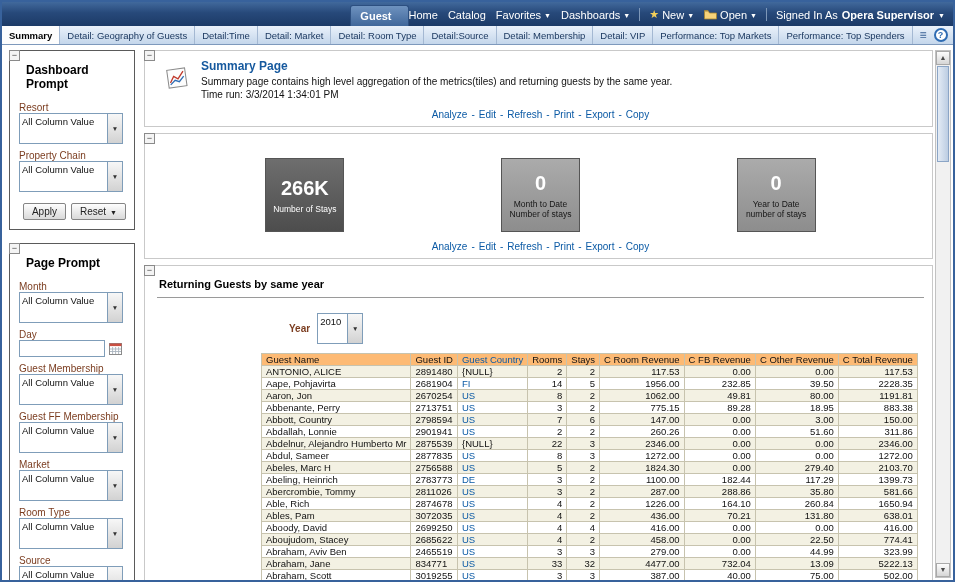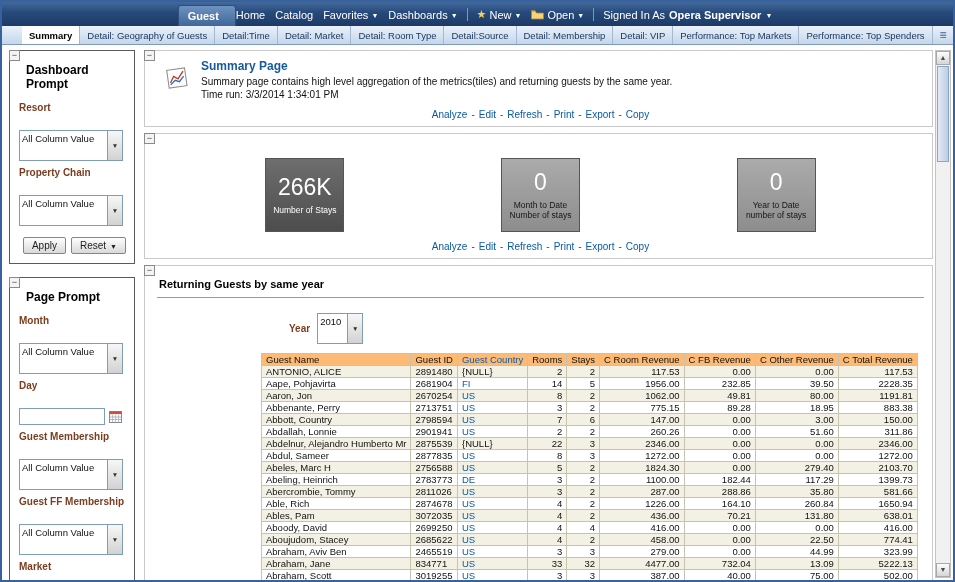--- a/index.html
+++ b/index.html
@@ -1,53 +1,53 @@
 <!DOCTYPE html>
 <html><head>
 <meta charset="utf-8">
 <style>
   * { box-sizing:border-box; margin:0; padding:0; }
   html,body { width:955px; height:582px; overflow:hidden; }
   body { font-family:"Liberation Sans",sans-serif; background:#e8e8e8; }
   .window { width:955px; height:582px; border:2px solid #38629c; background:#fff; display:flex; flex-direction:column; overflow:hidden; }
 
   
-  .topbar { flex:0 0 24px; background:linear-gradient(#41699c 0%, #27497a 45%, #1c3a66 100%); display:flex; justify-content:center; align-items:flex-end; padding:0 8px 0 3px; }
+  .topbar { flex:0 0 24px; background:linear-gradient(#41699c 0%, #27497a 45%, #1c3a66 100%); display:flex; justify-content:flex-end; align-items:flex-end; padding:0 8px 0 3px; }
   .brand-tab { background:linear-gradient(#6e92bf,#40679a); color:#fff; font-size:11px; font-weight:bold; padding:4px 16px 4px 9px; border-radius:3px 3px 0 0; border:1px solid #2c4f80; border-bottom:none; cursor:pointer; }
   .topbar-right { display:flex; align-items:center; gap:9px; padding-bottom:5px; font-size:11px; color:#fff; }
   #menu-links, #menu-actions { display:inline-flex; gap:10px; align-items:center; }
   .top-link { color:#fff; text-decoration:none; display:inline-flex; align-items:center; gap:3px; white-space:nowrap; cursor:pointer; }
   .caret { font-size:7px; line-height:1; position:relative; top:1px; }
   .vsep { width:1px; height:13px; background:#7d97b8; }
   .star-icon { color:#f3cf5a; font-size:11px; line-height:1; }
   .icon-holder { display:inline-flex; align-items:center; }
   .signed-in { display:inline-flex; gap:4px; align-items:center; white-space:nowrap; }
   .signed-in b { font-weight:bold; cursor:pointer; }
 
   
   .tabstrip { flex:0 0 19px; background:linear-gradient(#eaf1fa,#c4d6eb); border-bottom:1px solid #7e99bc; display:flex; align-items:stretch; font-size:9.5px; color:#17345c; overflow:hidden; }
-  .tabs-holder { display:flex; align-items:stretch;padding-left:20px; }
+  .tabs-holder { display:flex; align-items:stretch; }
   .tab { padding:0 7px; display:flex; align-items:center; border-right:1px solid #a4b8d2; cursor:pointer; white-space:nowrap; flex:0 0 auto; }
   .tab.active { background:#fdfdfd; font-weight:bold; color:#000; }
   .tabstrip-icons { margin-left:auto; display:flex; align-items:center; gap:7px; padding:0 7px; flex:0 0 auto; }
   .page-options-icon { font-size:12px; color:#3a6296; cursor:pointer; }
   .help-icon { width:14px; height:14px; border-radius:50%; border:2px solid #2f6cb3; color:#2f6cb3; font-size:9px; font-weight:bold; display:flex; align-items:center; justify-content:center; cursor:pointer; background:#fff; }
 
   
   .content { flex:1 1 auto; display:flex; padding:5px 20px 0 7px; position:relative; overflow:hidden; background:#fff; }
   .sidebar { flex:0 0 126px; }
   .main { flex:1 1 auto; padding-left:9px; min-width:0; }
 
   .collapse-icon { position:absolute; top:-1px; left:-1px; width:11px; height:11px; border:1px solid #8a8a8a; background:#f4f4f4; color:#444; font-size:9px; line-height:9px; text-align:center; cursor:pointer; z-index:2; }
 
   
   .prompt-box { position:relative; border:1px solid #5a5a5a; margin-bottom:13px; padding:8px 6px 9px 9px; background:#fff; }
   .prompt-title { font-size:12px; font-weight:bold; margin:4px 0 11px 7px; }
   .field { margin-bottom:6px; }
-  .field-label { font-size:10px; font-weight:bold; color:#7b3d20; margin-bottom:17px; }
+  .field-label { font-size:10px; font-weight:normal; color:#7b3d20; margin-bottom:0; }
   .select { width:104px; height:31px; border:1px solid #7f9db9; background:#fff; display:flex; align-items:stretch; font-size:9.5px; cursor:pointer; }
   .sel-text { flex:1 1 auto; padding:2px 2px 0 2px; white-space:nowrap; overflow:hidden; color:#111; }
   .sel-btn { flex:0 0 15px; border-left:1px solid #7f9db9; background:linear-gradient(#f7f7f7,#d2d2d2); display:flex; align-items:center; justify-content:center; font-size:6.5px; color:#333; cursor:pointer; }
   .field-row { display:flex; align-items:center; gap:4px; }
   .text-input { width:86px; height:17px; border:1px solid #7f9db9; font-size:10px; padding:0 3px; font-family:"Liberation Sans",sans-serif; }
   .cal-icon { cursor:pointer; display:inline-flex; }
   .btn-row { display:flex; justify-content:flex-end; gap:5px; margin-top:11px; padding-right:2px; }
   .btn { font-family:"Liberation Sans",sans-serif; font-size:10px; color:#222; border:1px solid #858585; border-radius:2px; background:linear-gradient(#fefefe,#d9d9d9); padding:2px 8px; cursor:pointer; display:inline-flex; align-items:center; gap:4px; }
 
   
@@ -59,21 +59,21 @@
   .summary-head { display:flex; align-items:flex-start; gap:10px; margin-left:6px; }
   .report-icon { margin-top:8px; display:inline-flex; }
   .summary-title { color:#16599e; font-size:12px; font-weight:bold; margin-bottom:3px; }
   .summary-desc { font-size:10px; color:#111; margin-bottom:2px; }
   .summary-time { font-size:10px; color:#111; }
 
   .tiles-row { display:flex; justify-content:space-around; margin:16px 30px 2px 30px; }
   .tile { width:79px; height:74px; border:1px solid #555; display:flex; flex-direction:column; align-items:center; justify-content:center; padding:2px; }
   .tile.dark { background:linear-gradient(#6e6e6e,#4d4d4d); }
   .tile.light { background:linear-gradient(#ababab,#8d8d8d); }
-  .tile-value { font-size:23px; font-weight:normal; color:#fff; line-height:1.1;text-align:right; }
+  .tile-value { font-size:20px; font-weight:bold; color:#fff; line-height:1.1;text-align:right; }
   .tile-label { font-size:8.5px; text-align:center; margin-top:5px; color:#161616; }
   .tile.dark .tile-label { color:#fff; }
 
   .returning-title { font-size:11px; font-weight:bold; color:#000; padding:4px 0 7px 2px; border-bottom:1px solid #9a9a9a; }
   .year-row { display:flex; align-items:center; gap:7px; margin:15px 0 9px 132px; }
   .year-label { font-size:10px; font-weight:bold; color:#7b3d20; }
   .year-select { width:46px; }
 
   .guest-table { border-collapse:collapse; margin-left:104px; font-size:9.5px; }
   .guest-table th, .guest-table td { border:1px solid #c7c3ae; padding:0 4px; height:12px; white-space:nowrap; font-weight:normal; color:#111; }

